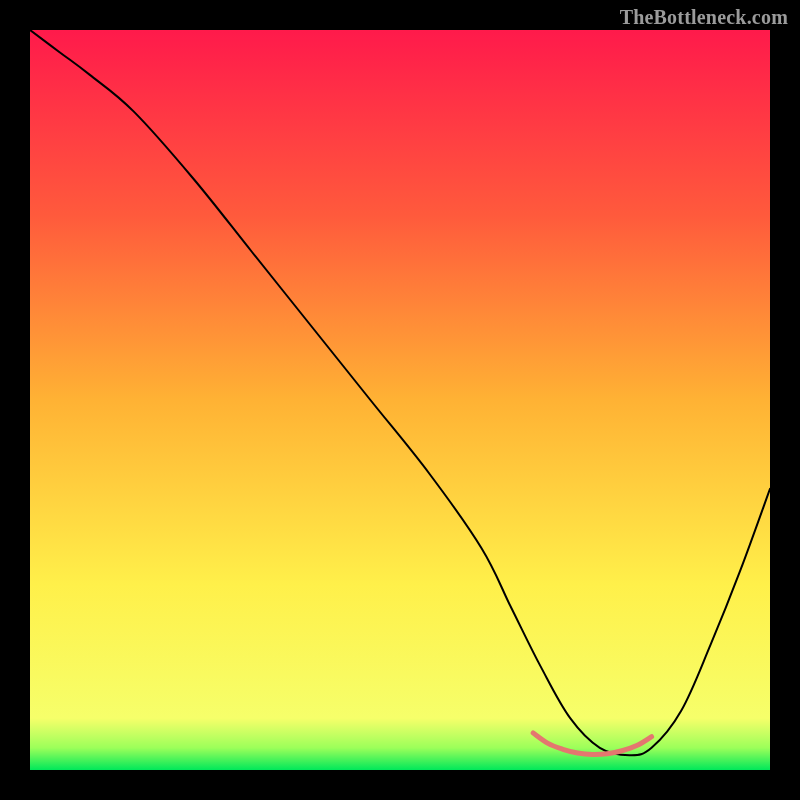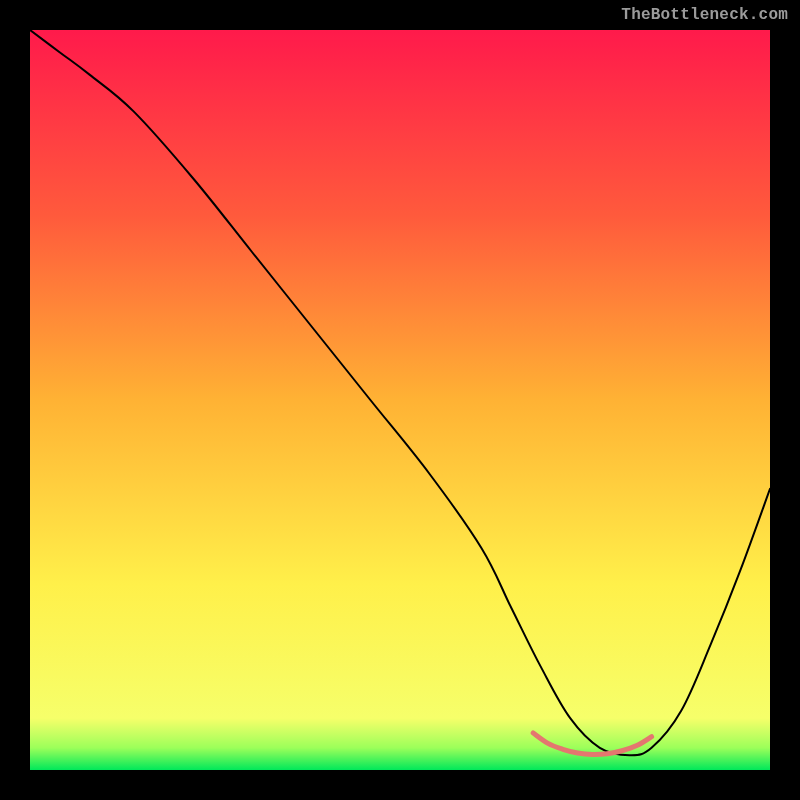--- a/index.html
+++ b/index.html
@@ -13,22 +13,22 @@
   .container {
     position: relative;
     width: 800px;
     height: 800px;
     background: #000000;
   }
   .attribution {
     position: absolute;
     top: 6px;
     right: 12px;
-    font-family: Liberation Mono, monospace;
-    font-size: 16px;
+    font-family: Liberation Serif, serif;
+    font-size: 20px;
     font-weight: 600;
     color: #9b9b9b;
     letter-spacing: 0.2px;
   }
   .plot-area {
     position: absolute;
     left: 30px;
     top: 30px;
     width: 740px;
     height: 740px;

